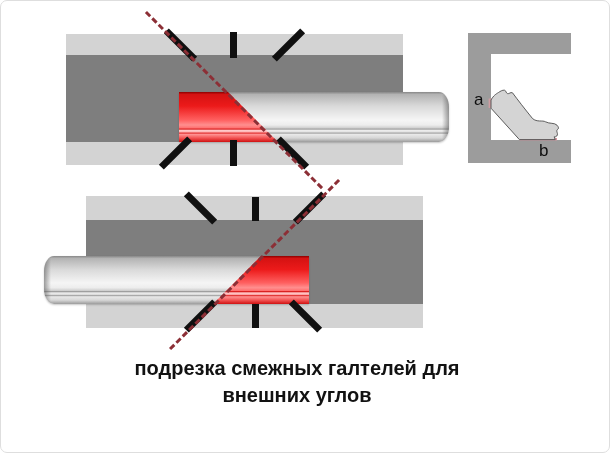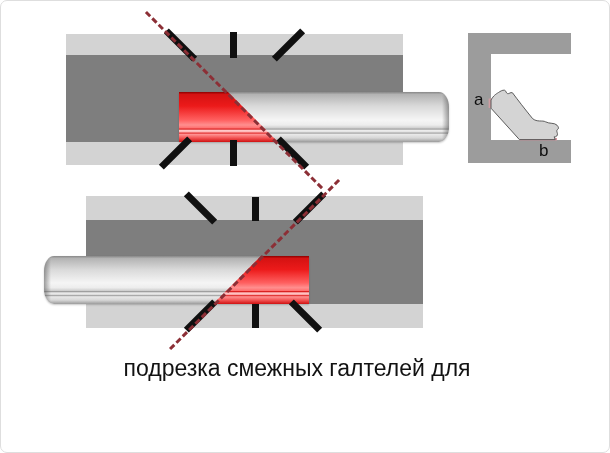--- a/index.html
+++ b/index.html
@@ -61,21 +61,21 @@
   #cut1{left:146px;top:10px;width:249px;transform:rotate(45deg);}
   #cut2{left:168px;top:347px;width:239px;transform:rotate(-45deg);}
   
   #xsect{position:absolute;left:460px;top:25px;width:120px;height:145px;}
   .xlabel{position:absolute;color:#0e0e0e;font-size:17px;line-height:17px;z-index:8;}
   #label-a{left:473px;top:90px;}
   #label-b{left:538px;top:141px;}
   
   .caption{
     position:absolute;left:0;top:354px;width:592px;text-align:center;
-    font-weight:normal;font-size:23px;line-height:27px;color:#121212;z-index:2;
+    font-weight:bold;font-size:20px;line-height:27px;color:#121212;z-index:2;
   }
 </style>
 </head>
 <body>
 
 <div class="stage">
 
   <div class="miterbox" id="box1">
     <div class="floor"></div>
   </div>
@@ -124,15 +124,16 @@
              C557.8 126.2 558 127.6 556.4 128.6
              C555.4 129.3 555.9 130.8 556.4 132.4
              C557 134.4 555.2 136.2 553.2 135.8
              L554.2 138.6 L518.4 138.6 L490 107.2 Z" fill="#d4d4d4" stroke="#4d4d4d" stroke-width="0.9" stroke-linejoin="round"></path>
   </svg>
   <span class="xlabel" id="label-a">a</span>
   <span class="xlabel" id="label-b">b</span>
 
   <div class="caption">
     <div>подрезка смежных галтелей для</div>
+    <div>внешних углов</div>
   </div>
 
 </div>
 
 </body></html>

